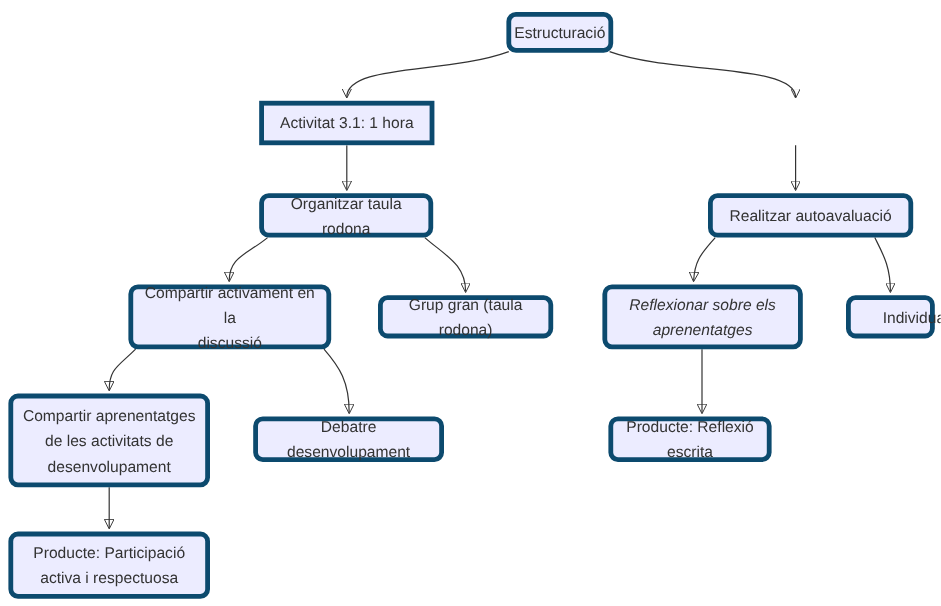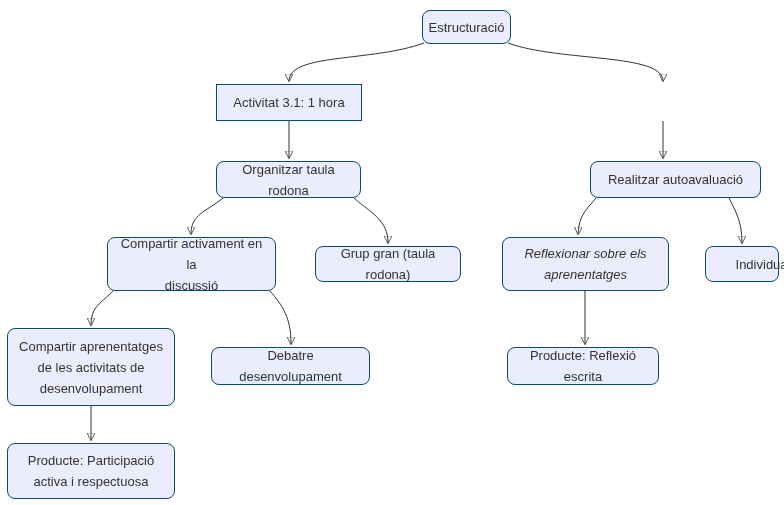--- a/index.html
+++ b/index.html
@@ -28,21 +28,21 @@
     stroke-width: 1px;
   }
   .node {
     position: absolute;
     box-sizing: border-box;
     display: flex;
     align-items: center;
     justify-content: center;
     text-align: center;
     background: #ECECFF;
-    border: 1px solid #0c4a6e;
+    border: 4px solid #0c4a6e;
     color: #333333;
     font-size: 13px;
     line-height: 21px;
     white-space: pre-line;
     padding: 2px 6px;
   }
   .rounded { border-radius: 8px; }
   .squared { border-radius: 0; text-align: right; }
 </style>
 </head>
@@ -88,18 +88,18 @@
 aprenentatges</div>
 
   <div class="node rounded" style="left:705px; top:246px; width:74px; height:36px;padding-left:48px;">Individual</div>
 
   <div class="node rounded" style="left:7px; top:328px; width:168px; height:78px;">Compartir aprenentatges
 de les activitats de
 desenvolupament</div>
 
   <div class="node rounded" style="left:211px; top:347px; width:159px; height:38px;">Debatre desenvolupament</div>
 
-  <div class="node rounded" style="left:507px; top:347px; width:152px; height:38px;">Producte: Reflexió escrita</div>
+  <div class="node rounded" style="left:507px; top:347px; width:136px; height:38px;">Producte: Reflexió escrita</div>
 
   <div class="node rounded" style="left:7px; top:443px; width:168px; height:56px;">Producte: Participació
 activa i respectuosa</div>
 
 </div>
 
 </body></html>

